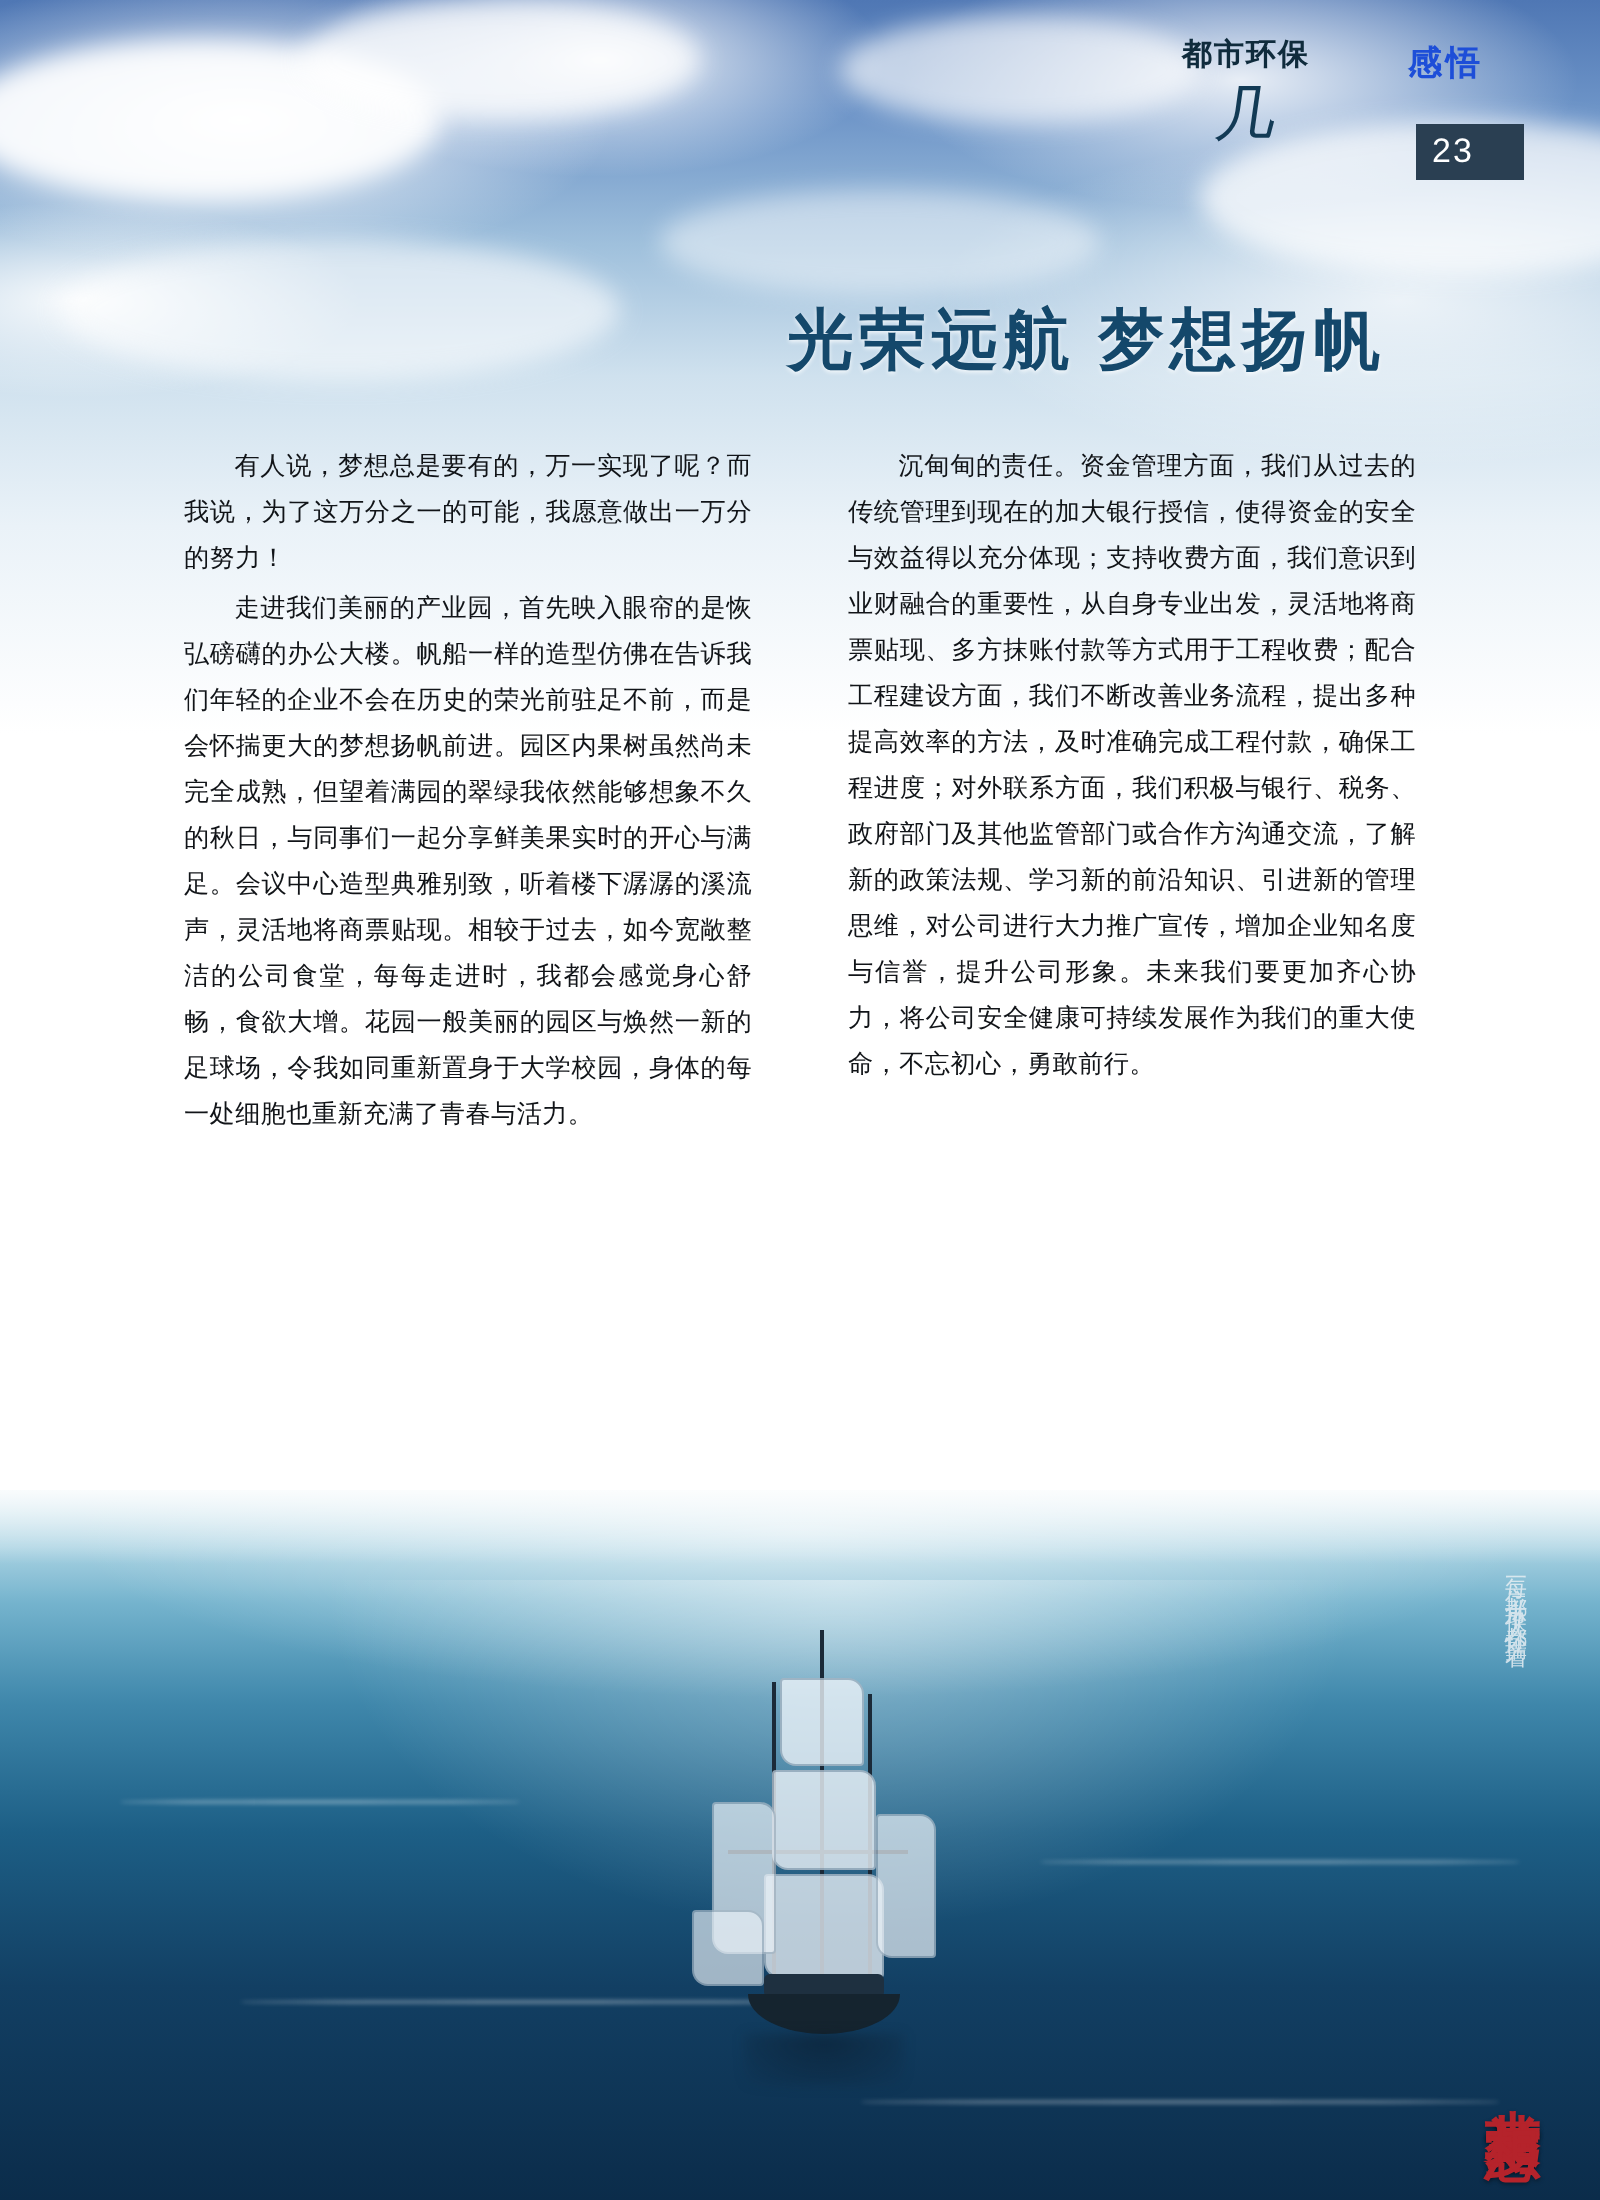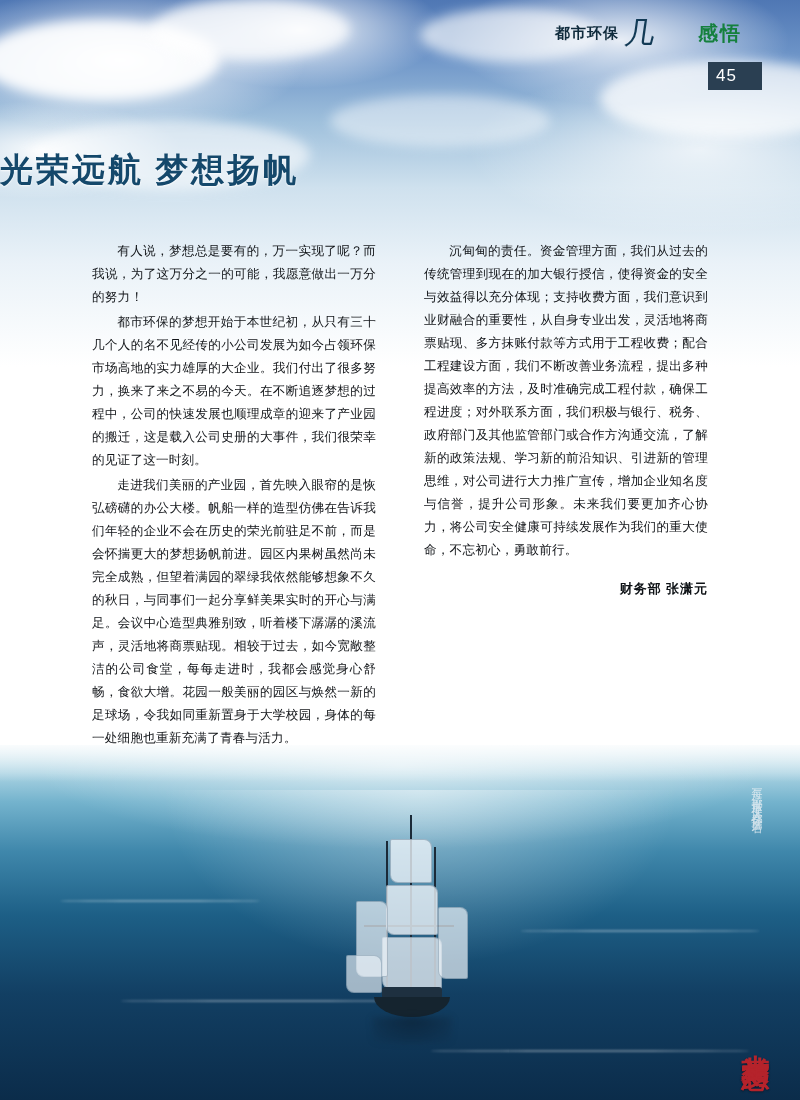--- a/index.html
+++ b/index.html
@@ -128,42 +128,43 @@
     width: 800px;
     height: 110px;
   }
   .brand {
     position: absolute;
     right: 145px;
     top: 18px;
     display: flex;
     align-items: center;
     gap: 6px;
+    flex-direction: column;
   }
   .brand-cn {
     font-family: "Liberation Serif", serif;
     font-size: 15px;
     color: #0f2b3c;
     letter-spacing: 1px;
     font-weight: bold;
   }
   .brand-mark {
     font-family: "Liberation Serif", serif;
     font-size: 30px;
     color: #123a55;
     line-height: 1;
     transform: skewX(-8deg);
   }
   .section-name {
     position: absolute;
     right: 58px;
     top: 20px;
-    font-size: 20px;
-    font-weight: bold;
-    color: #15803d;
+    font-size: 17px;
+    font-weight: bold;
+    color: #1d4ed8;
     letter-spacing: 2px;
   }
   .page-num-box {
     position: absolute;
     right: 38px;
     top: 62px;
     width: 54px;
     height: 28px;
     background: #2a3f52;
     color: #ffffff;
@@ -176,33 +177,33 @@
     box-sizing: border-box;
     letter-spacing: 1px;
   }
 
   
   .title {
     position: absolute;
     left: 0;
     top: 148px;
     width: 693px;
-    text-align: left;
+    text-align: right;
     font-size: 33px;
     font-weight: bold;
     letter-spacing: 3px;
     color: #14486b;
     text-shadow: 0 1px 2px rgba(255,255,255,0.8);
   }
 
   
   .columns {
     position: absolute;
     left: 92px;
-    top: 240px;
+    top: 222px;
     width: 616px;
     display: flex;
     gap: 48px;
   }
   .col {
     width: 291px;
   }
   .col p {
     margin: 0 0 2px 0;
     font-size: 12.6px;
@@ -291,33 +292,31 @@
     <div class="hull"></div>
     <div class="reflection"></div>
   </div>
 
   <div class="header">
     <div class="brand">
       <span class="brand-cn">都市环保</span>
       <span class="brand-mark">几</span>
     </div>
     <div class="section-name">感悟</div>
-    <div class="page-num-box">45</div>
+    <div class="page-num-box">23</div>
   </div>
 
   <div class="title">光荣远航  梦想扬帆</div>
 
   <div class="columns">
     <div class="col">
       <p>有人说，梦想总是要有的，万一实现了呢？而我说，为了这万分之一的可能，我愿意做出一万分的努力！</p>
-      <p>都市环保的梦想开始于本世纪初，从只有三十几个人的名不见经传的小公司发展为如今占领环保市场高地的实力雄厚的大企业。我们付出了很多努力，换来了来之不易的今天。在不断追逐梦想的过程中，公司的快速发展也顺理成章的迎来了产业园的搬迁，这是载入公司史册的大事件，我们很荣幸的见证了这一时刻。</p>
       <p>走进我们美丽的产业园，首先映入眼帘的是恢弘磅礴的办公大楼。帆船一样的造型仿佛在告诉我们年轻的企业不会在历史的荣光前驻足不前，而是会怀揣更大的梦想扬帆前进。园区内果树虽然尚未完全成熟，但望着满园的翠绿我依然能够想象不久的秋日，与同事们一起分享鲜美果实时的开心与满足。会议中心造型典雅别致，听着楼下潺潺的溪流声，灵活地将商票贴现。相较于过去，如今宽敞整洁的公司食堂，每每走进时，我都会感觉身心舒畅，食欲大增。花园一般美丽的园区与焕然一新的足球场，令我如同重新置身于大学校园，身体的每一处细胞也重新充满了青春与活力。</p>
     </div>
     <div class="col">
       <p>沉甸甸的责任。资金管理方面，我们从过去的传统管理到现在的加大银行授信，使得资金的安全与效益得以充分体现；支持收费方面，我们意识到业财融合的重要性，从自身专业出发，灵活地将商票贴现、多方抹账付款等方式用于工程收费；配合工程建设方面，我们不断改善业务流程，提出多种提高效率的方法，及时准确完成工程付款，确保工程进度；对外联系方面，我们积极与银行、税务、政府部门及其他监管部门或合作方沟通交流，了解新的政策法规、学习新的前沿知识、引进新的管理思维，对公司进行大力推广宣传，增加企业知名度与信誉，提升公司形象。未来我们要更加齐心协力，将公司安全健康可持续发展作为我们的重大使命，不忘初心，勇敢前行。</p>
-      <div class="signature">财务部 张潇元</div>
     </div>
   </div>
 
   <div class="side-vertical">每一位都市环保人都怀揣着</div>
   <div class="side-cal">光荣与梦想</div>
 
 </div>
 
 </body></html>

